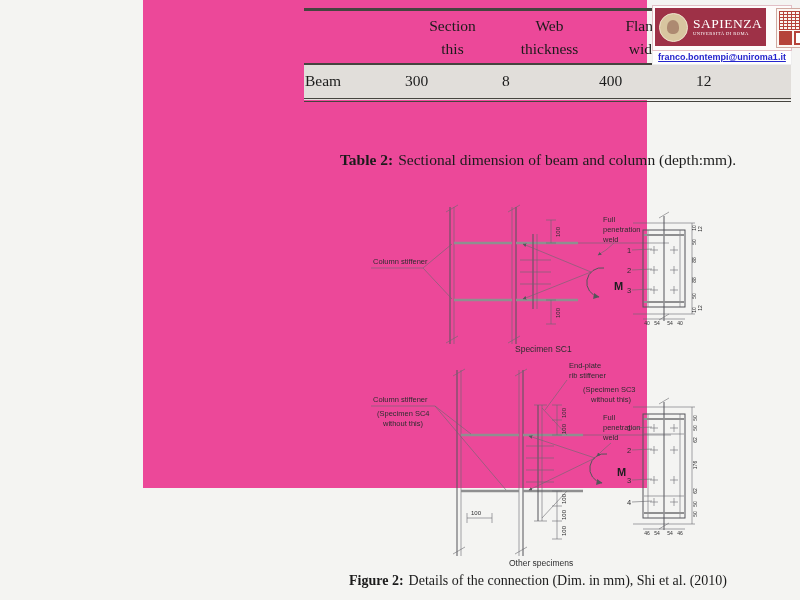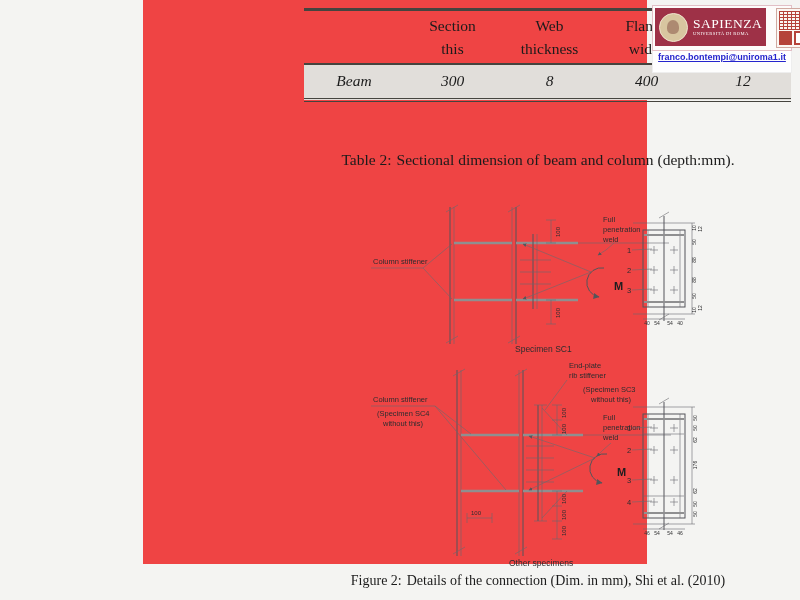--- a/index.html
+++ b/index.html
@@ -1,36 +1,36 @@
 <!DOCTYPE html>
 <html><head>
 <meta charset="utf-8">
 <style>
   html,body { margin:0; padding:0; }
   body { width:800px; height:600px; background:#f4f4f2; font-family:"Liberation Serif", serif; }
   .slide { position:relative; width:800px; height:600px; overflow:hidden; }
-  .content { position:absolute; left:143px; top:0; width:504px; height:564px; background:#ef4444; }
+  .content { position:absolute; left:143px; top:0; width:504px; height:488px; background:#ec4899; }
 
   
   .tbl { position:absolute; left:161px; top:8px; width:487px; border-collapse:collapse;
          font-size:15.5px; color:#1b1b1b; table-layout:fixed; }
   .tbl thead tr { height:54px; }
   .tbl thead td { border-top:3px solid #45443f; border-bottom:2px solid #45443f;
                   text-align:center; vertical-align:middle; line-height:1.5; }
   .tbl tbody { background:#e1deda; }
   .tbl tbody tr { height:36px; }
-  .tbl tbody td { text-align:center; vertical-align:middle;font-style:italic; }
+  .tbl tbody td { vertical-align:middle; }
   .tbl tbody tr:last-child td { border-bottom:4px double #45443f; }
   .hdr-line { display:block; }
 
   .tbl-caption { position:absolute; left:143px; top:151px; width:504px; text-align:center;
                  font-size:15.5px; color:#1b1b1b; }
   .fig-caption { position:absolute; left:143px; top:573px; width:504px; text-align:center;
                  font-size:14px; color:#1b1b1b; }
-  .cap-label { font-weight:normal; margin-right:5px; }
+  .cap-label { font-weight:bold; margin-right:5px; }
 
   
   .fig1 { position:absolute; left:228px; top:198px; }
   .fig2 { position:absolute; left:228px; top:358px; }
   .ln  { stroke:#55555a; stroke-width:1; fill:none; }
   .tn  { stroke:#6a6a6e; stroke-width:0.6; fill:none; }
   .fl  { stroke:#8f8f90; stroke-width:2.6; fill:none; }
   .fl2 { stroke:#8f8f90; stroke-width:2; fill:none; }
   .lbl { font-family:"Liberation Sans",sans-serif; font-size:7.5px; fill:#2d2d2f; }
   .cap { font-family:"Liberation Sans",sans-serif; font-size:8.5px; fill:#2d2d2f; }
@@ -53,21 +53,21 @@
   .seal { width:36px; height:38px; background:#fbf7f3; border:1px solid #d0a9a0;
           display:flex; flex-direction:column; flex:none; }
   .seal-top { height:19px; margin:2px 2px 1px;
       background-image:repeating-linear-gradient(0deg,#b5433a 0 1px,transparent 1px 3px),
                        repeating-linear-gradient(90deg,#b5433a 0 1px,transparent 1px 4px); }
   .seal-bottom { flex:1; margin:0 2px 2px; display:flex; gap:2px; }
   .seal-sq1 { flex:1; background:#b5433a; }
   .seal-sq2 { flex:1; border:2px solid #b5433a; background:#fff; }
   .email { display:block; background:#fefefe; font-family:"Liberation Sans",sans-serif;
            font-size:9px; font-weight:bold; color:#2525cd; text-decoration:underline;
-           text-align:center; padding:1px 0 10px; border:1px solid #eee; border-top:none; }
+           text-align:center; padding:1px 0 2px; border:1px solid #eee; border-top:none; }
 </style>
 </head>
 <body>
 
 <div class="slide">
   <div class="content">
 
     <table class="tbl">
       <colgroup>
         <col style="width:100px">

